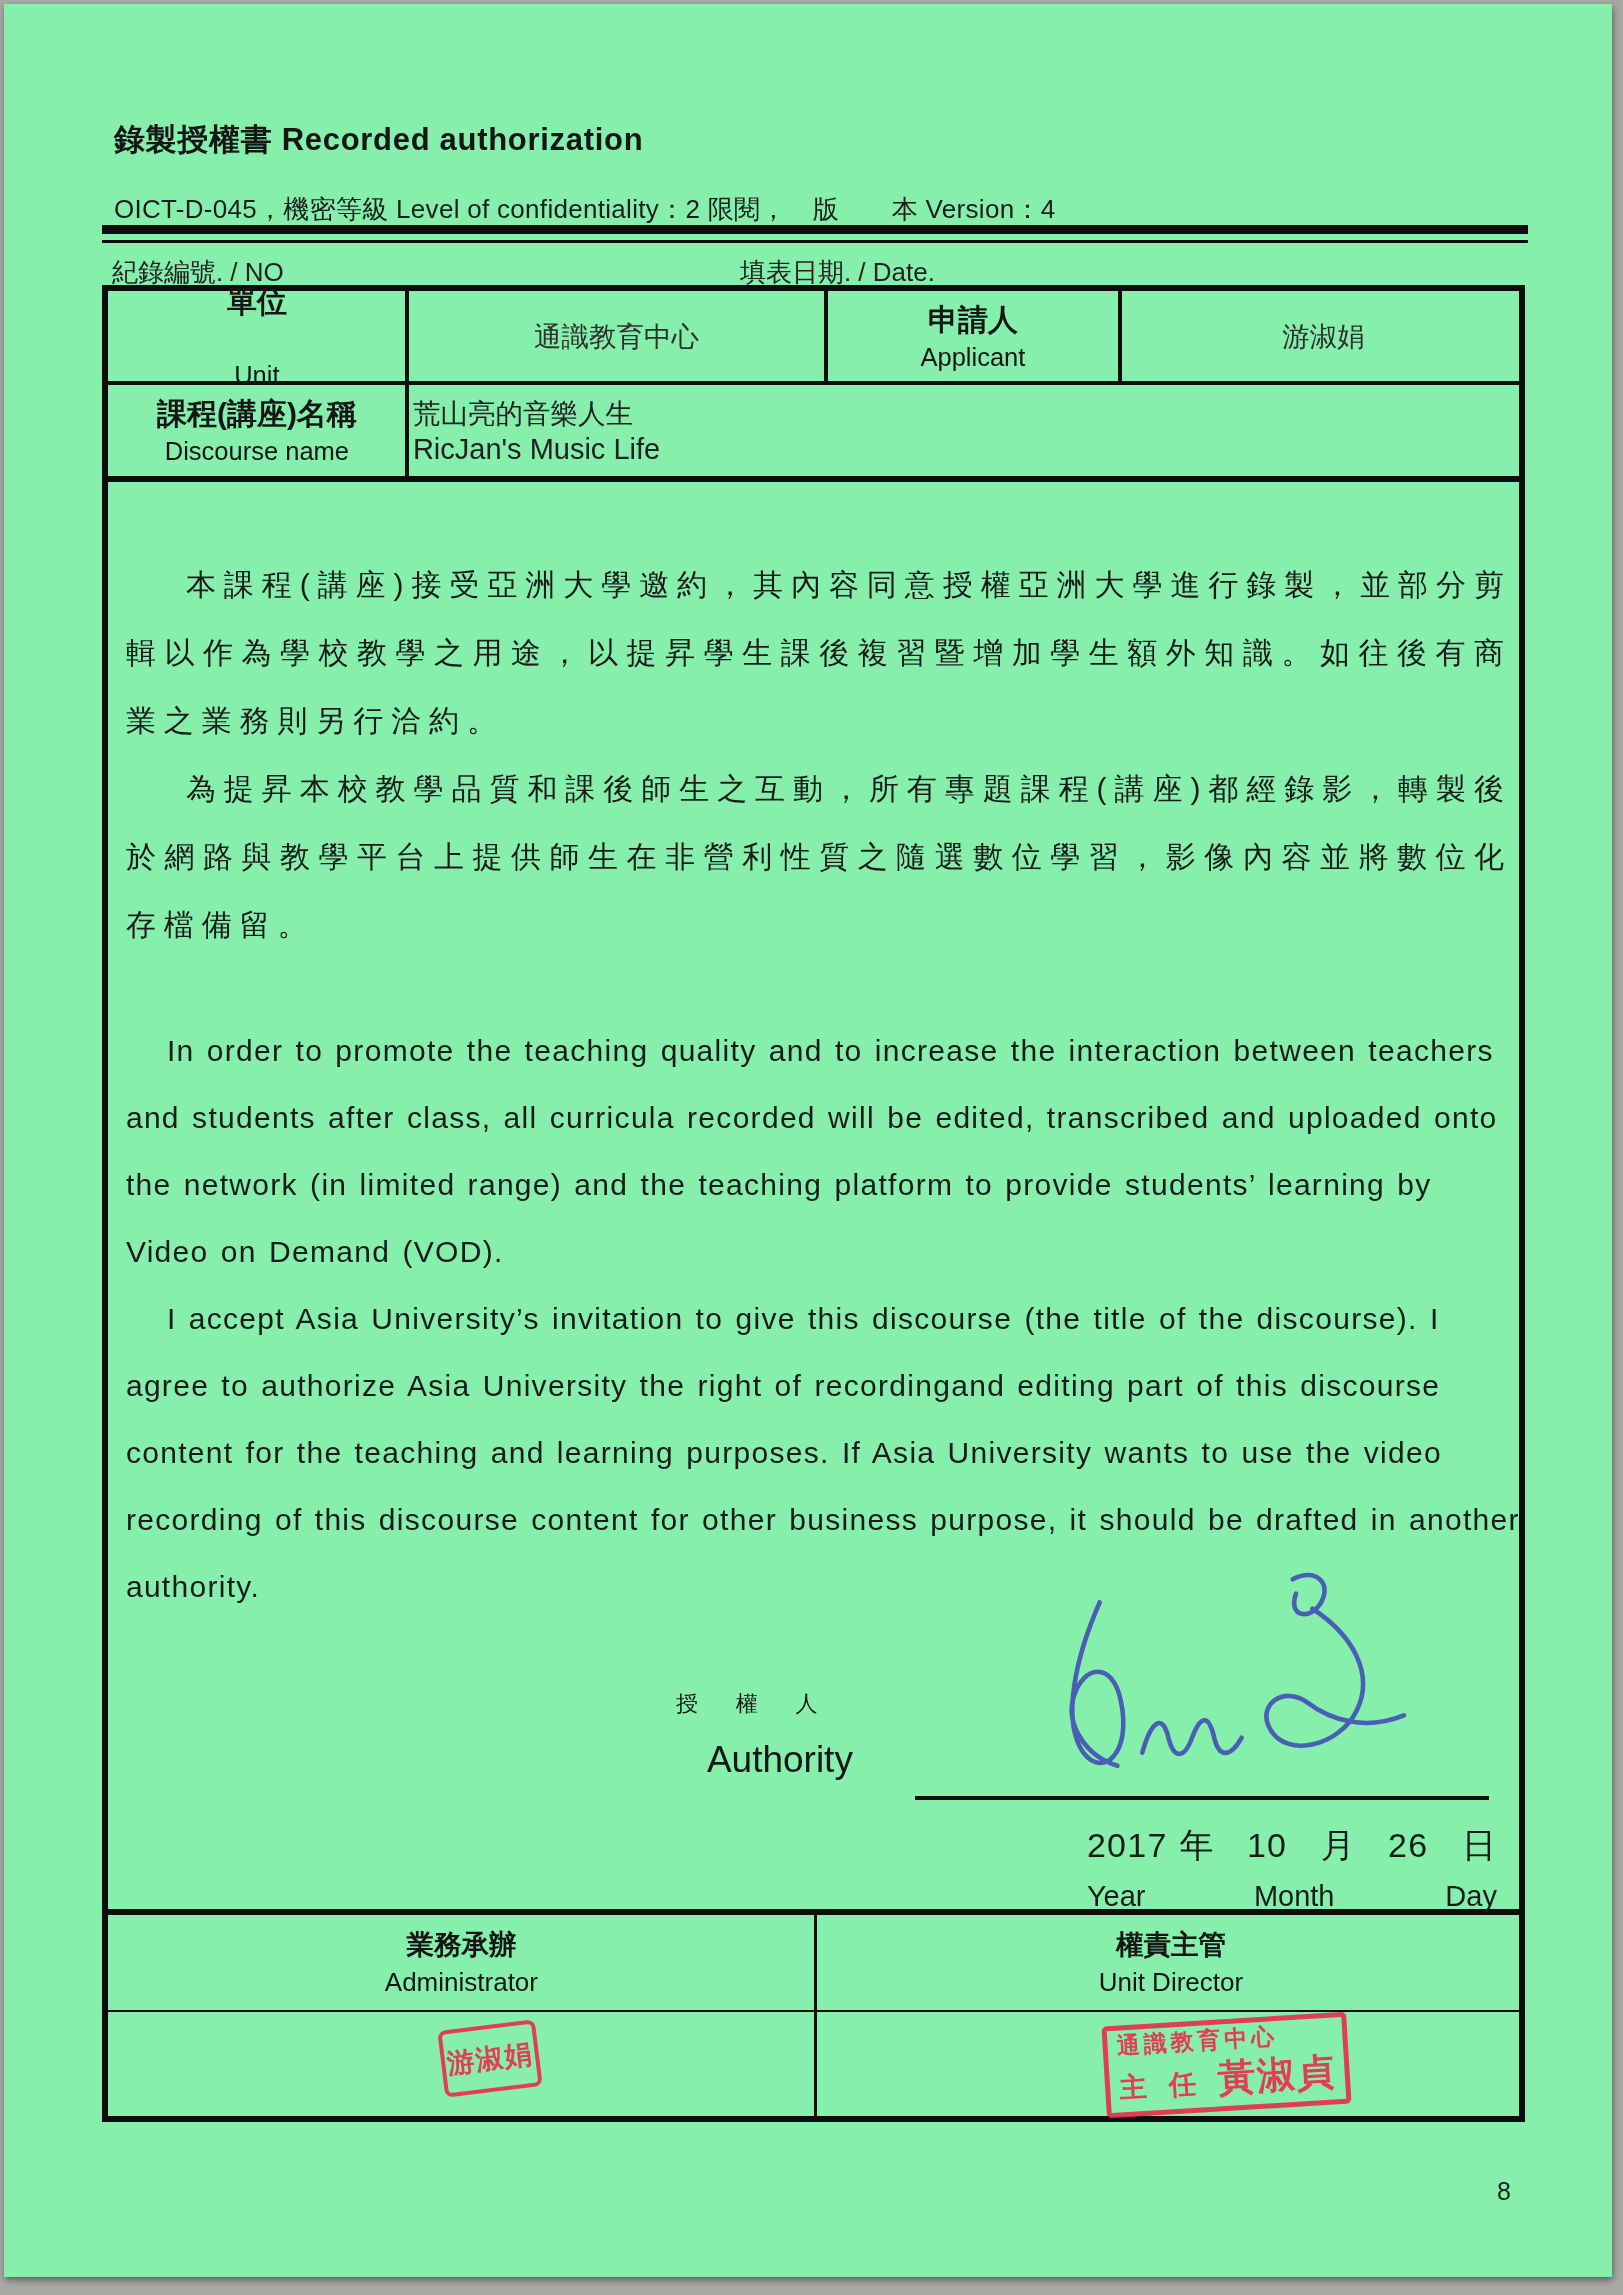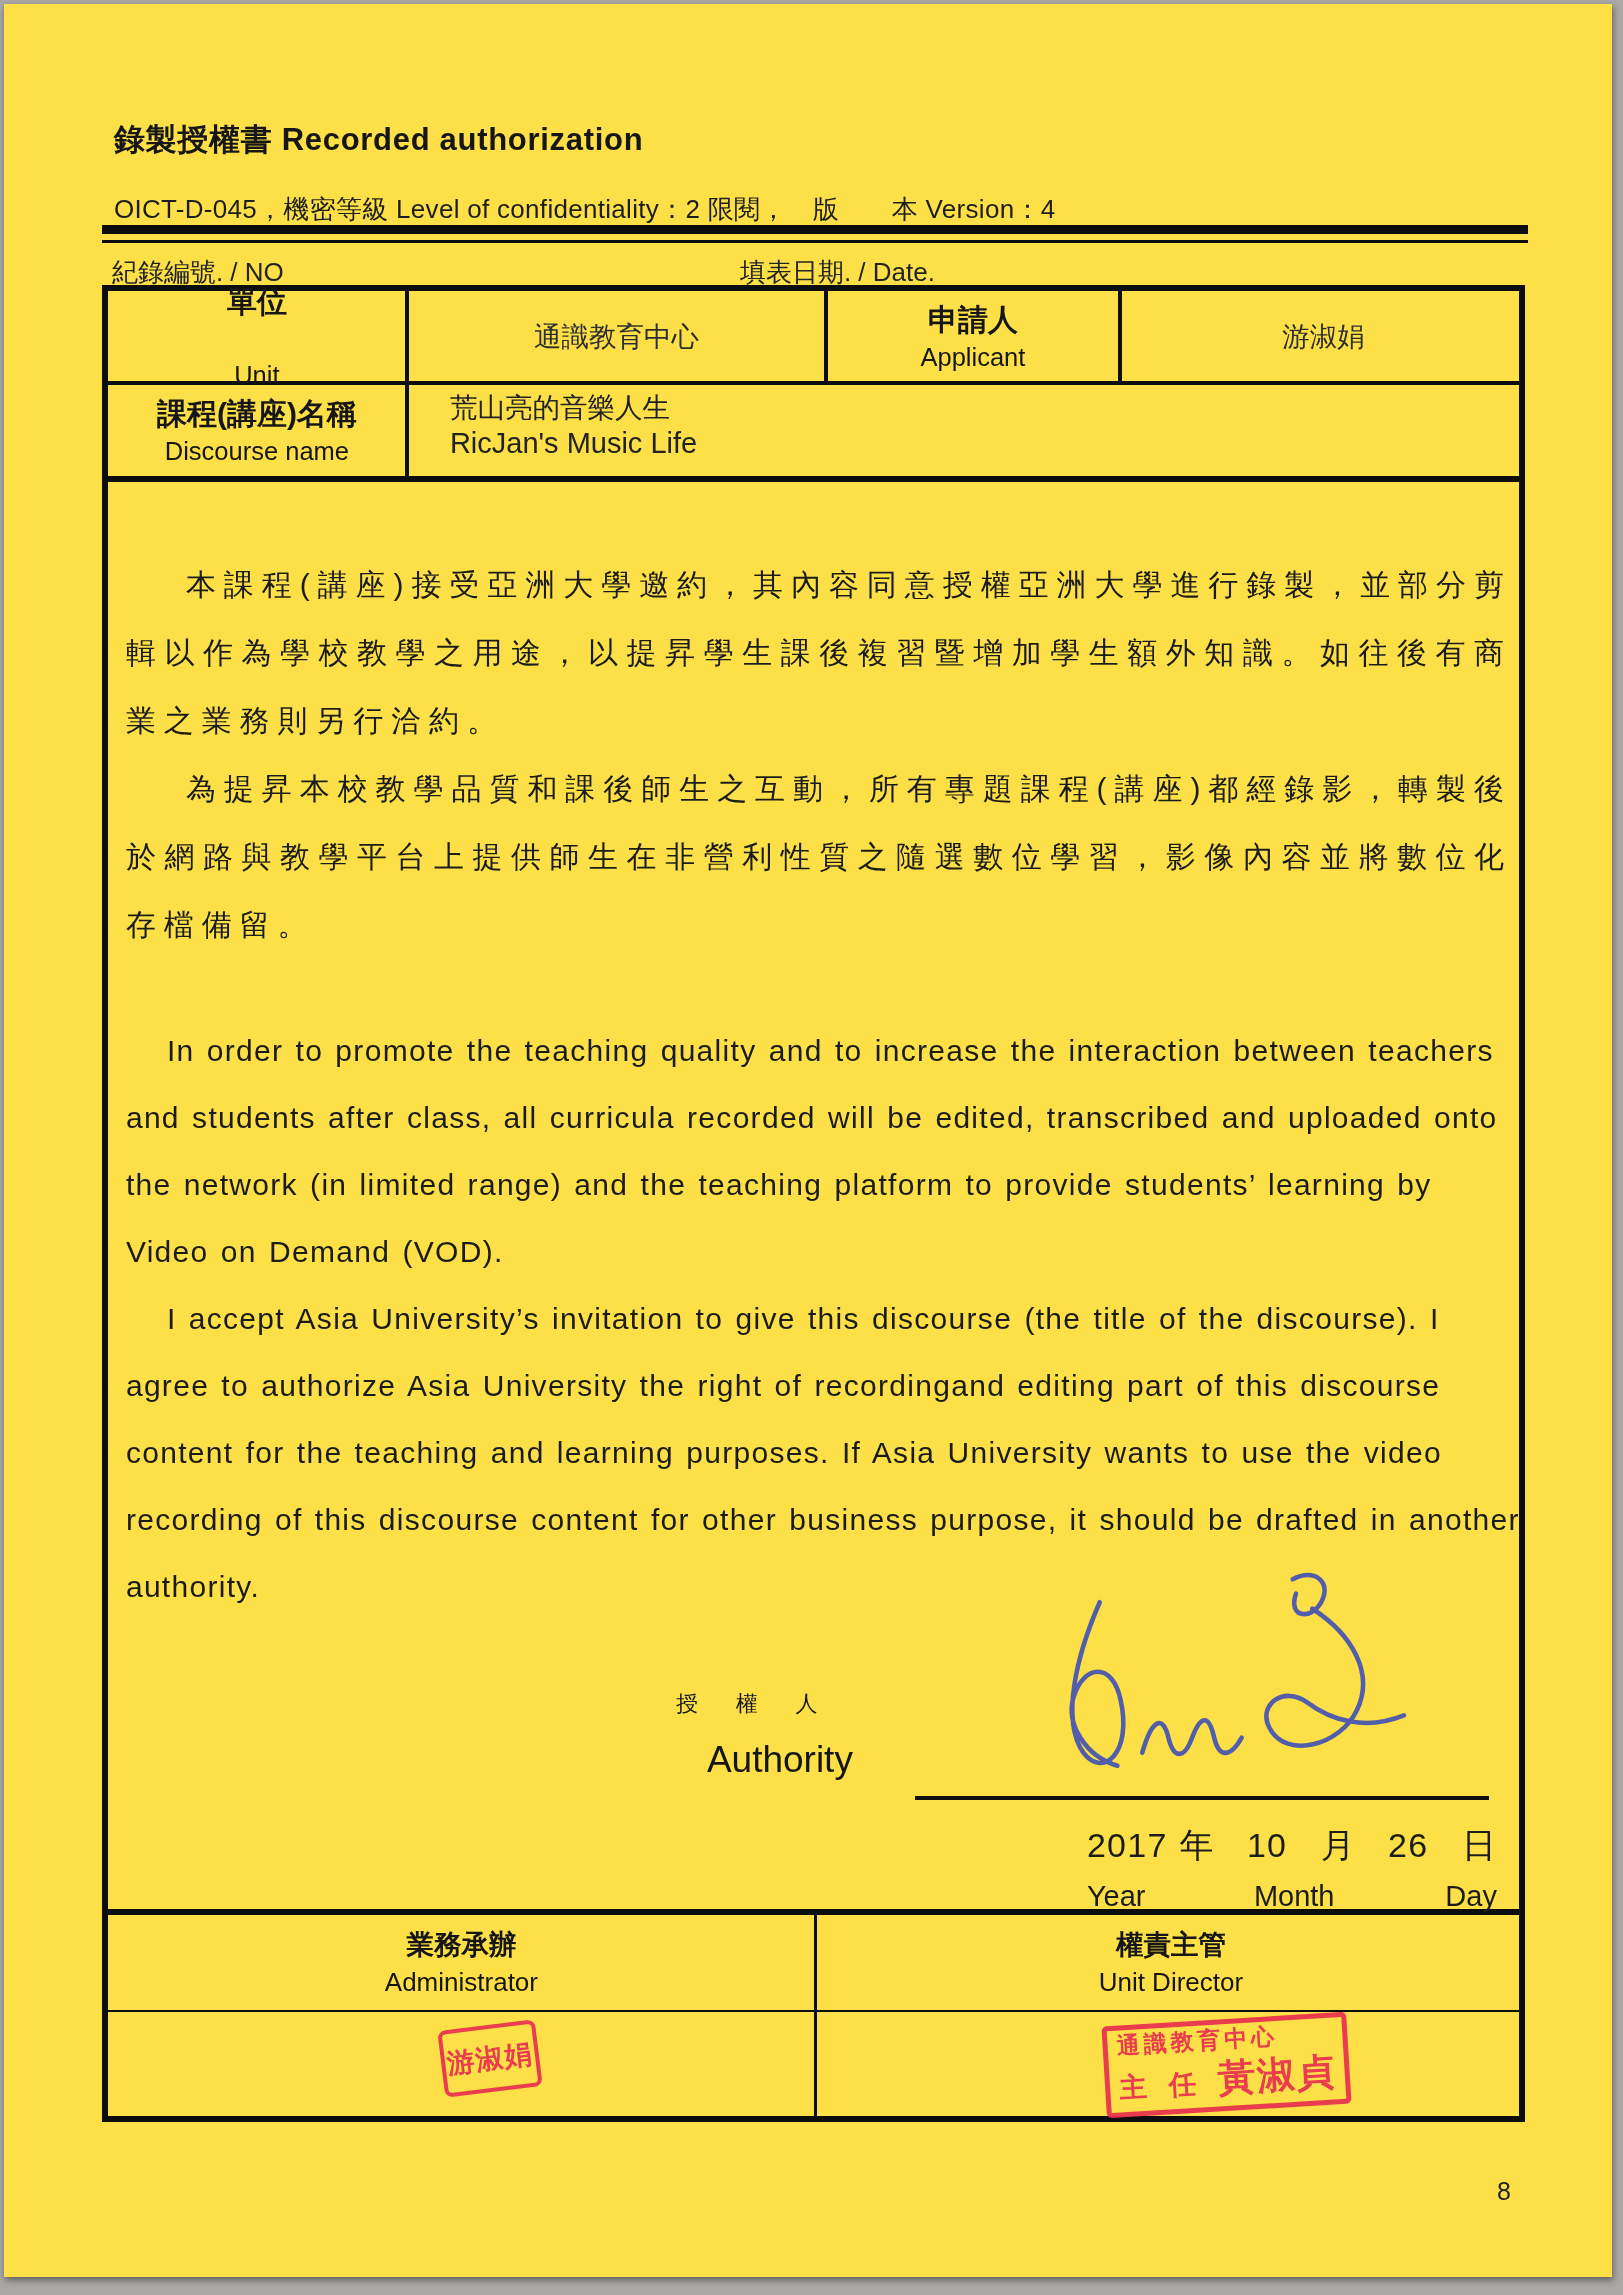--- a/index.html
+++ b/index.html
@@ -5,21 +5,21 @@
   html,body{margin:0;padding:0;}
   body{
     width:1623px;height:2295px;position:relative;
     background:#a9a8a4;
     font-family:"Liberation Sans", sans-serif;
     color:#161616;
     overflow:hidden;
   }
   .paper{
     position:absolute;left:3.9px;top:3.9px;width:1608px;height:2273px;
-    background:#fde047;
+    background:#86efac;
     box-shadow:1.3px 2.6px 6.5px rgba(0,0,0,.45);
   }
   .abs{position:absolute;}
   
   .title{left:110px;top:115px;font-size:31px;font-weight:700;letter-spacing:0.7px;}
   .docline{left:110px;top:188px;font-size:26px;letter-spacing:0.3px;color:#1d1d1d;}
   .rule1{left:98px;top:221px;width:1426px;height:9.2px;background:#0c0c0c;}
   .rule2{left:98px;top:236px;width:1426px;height:3.3px;background:#0c0c0c;}
   .no-label{left:108px;top:251px;font-size:26px;color:#232323;}
   .date-label{left:736px;top:251px;font-size:26px;color:#232323;}
@@ -39,21 +39,21 @@
   
   .cell{display:flex;flex-direction:column;align-items:center;justify-content:center;text-align:center;}
   .r1c1{left:105px;top:288px;width:296px;height:90px;gap:36px;}
   .r1c2{left:405px;top:288px;width:415px;height:90px;}
   .r1c3{left:824px;top:288px;width:290px;height:90px;}
   .r1c4{left:1118px;top:288px;width:403px;height:90px;}
   .lbl-zh{font-size:30px;font-weight:700;line-height:41px;}
   .lbl-en{font-size:25.5px;line-height:34px;}
   .val{font-size:27.5px;color:#2e2e2e;}
   .r2c1{left:105px;top:381px;width:296px;height:91px;}
-  .r2c2{left:446px;top:386px;width:981px;height:85px;display:flex;flex-direction:column;}
+  .r2c2{left:409px;top:386px;width:981px;height:85px;display:flex;flex-direction:column;justify-content:center;}
   .r2-zh{font-size:27.5px;line-height:35px;color:#222;}
   .r2-en{font-size:29px;line-height:37px;color:#222;}
 
   
   .zh-block{left:122px;top:547px;width:1386px;font-size:30px;line-height:68px;text-align:justify;letter-spacing:7.9px;color:#1b1b1b;}
   .zh-block p{margin:0;text-indent:2em;}
   .en-block{left:122px;top:1013px;width:1400px;font-size:30px;line-height:67px;letter-spacing:1.3px;word-spacing:2.6px;color:#1b1b1b;}
   .en-block p{margin:0;text-indent:41px;}
 
   

